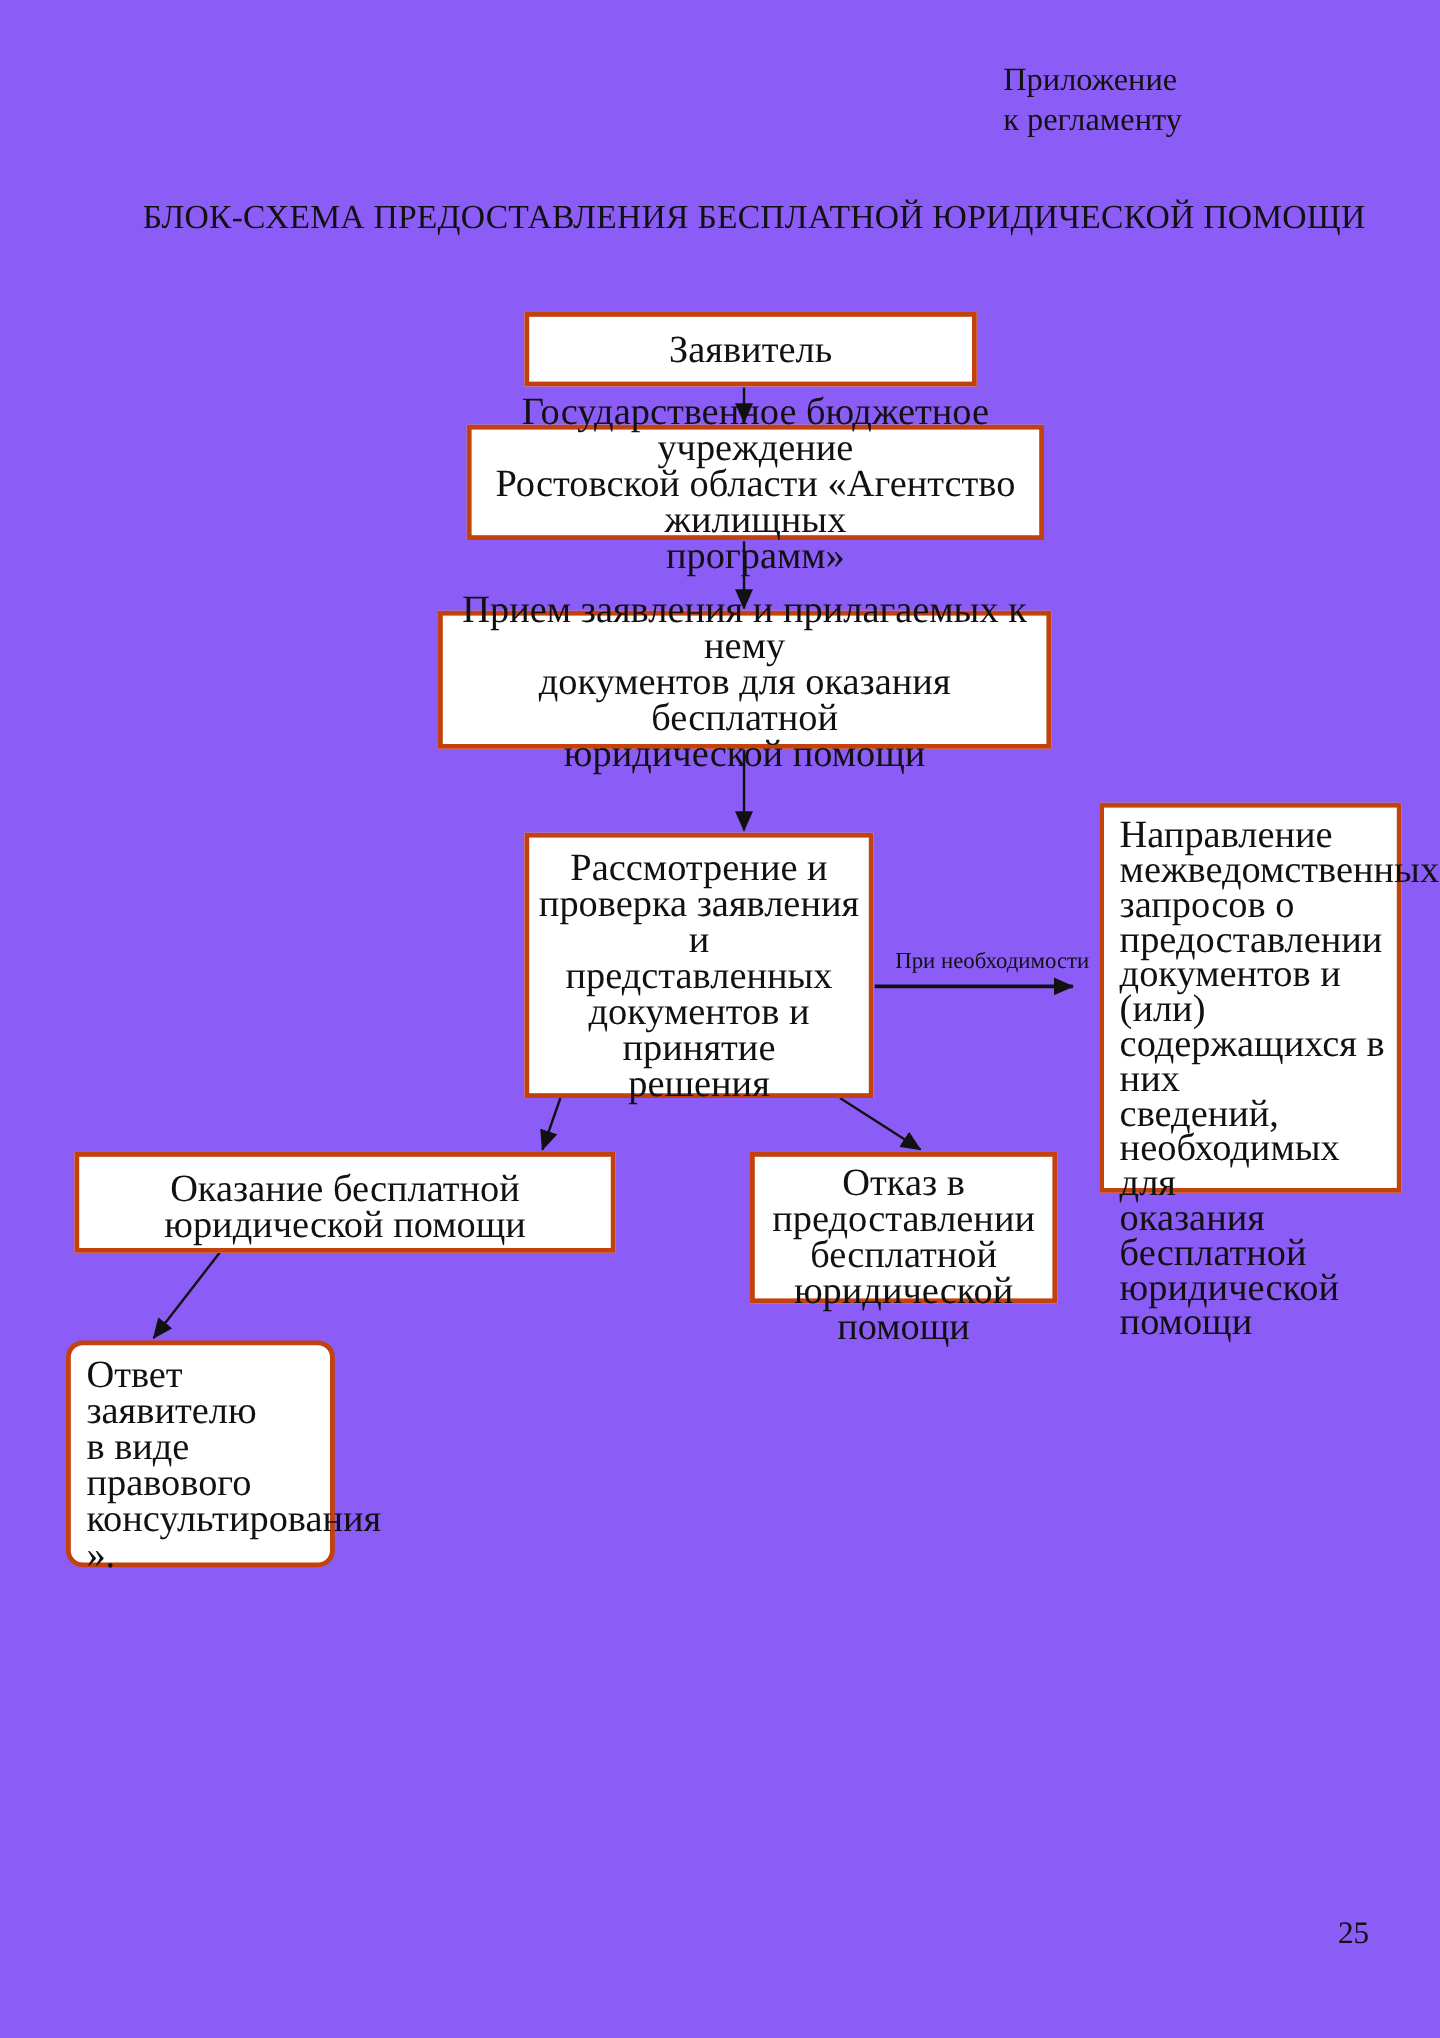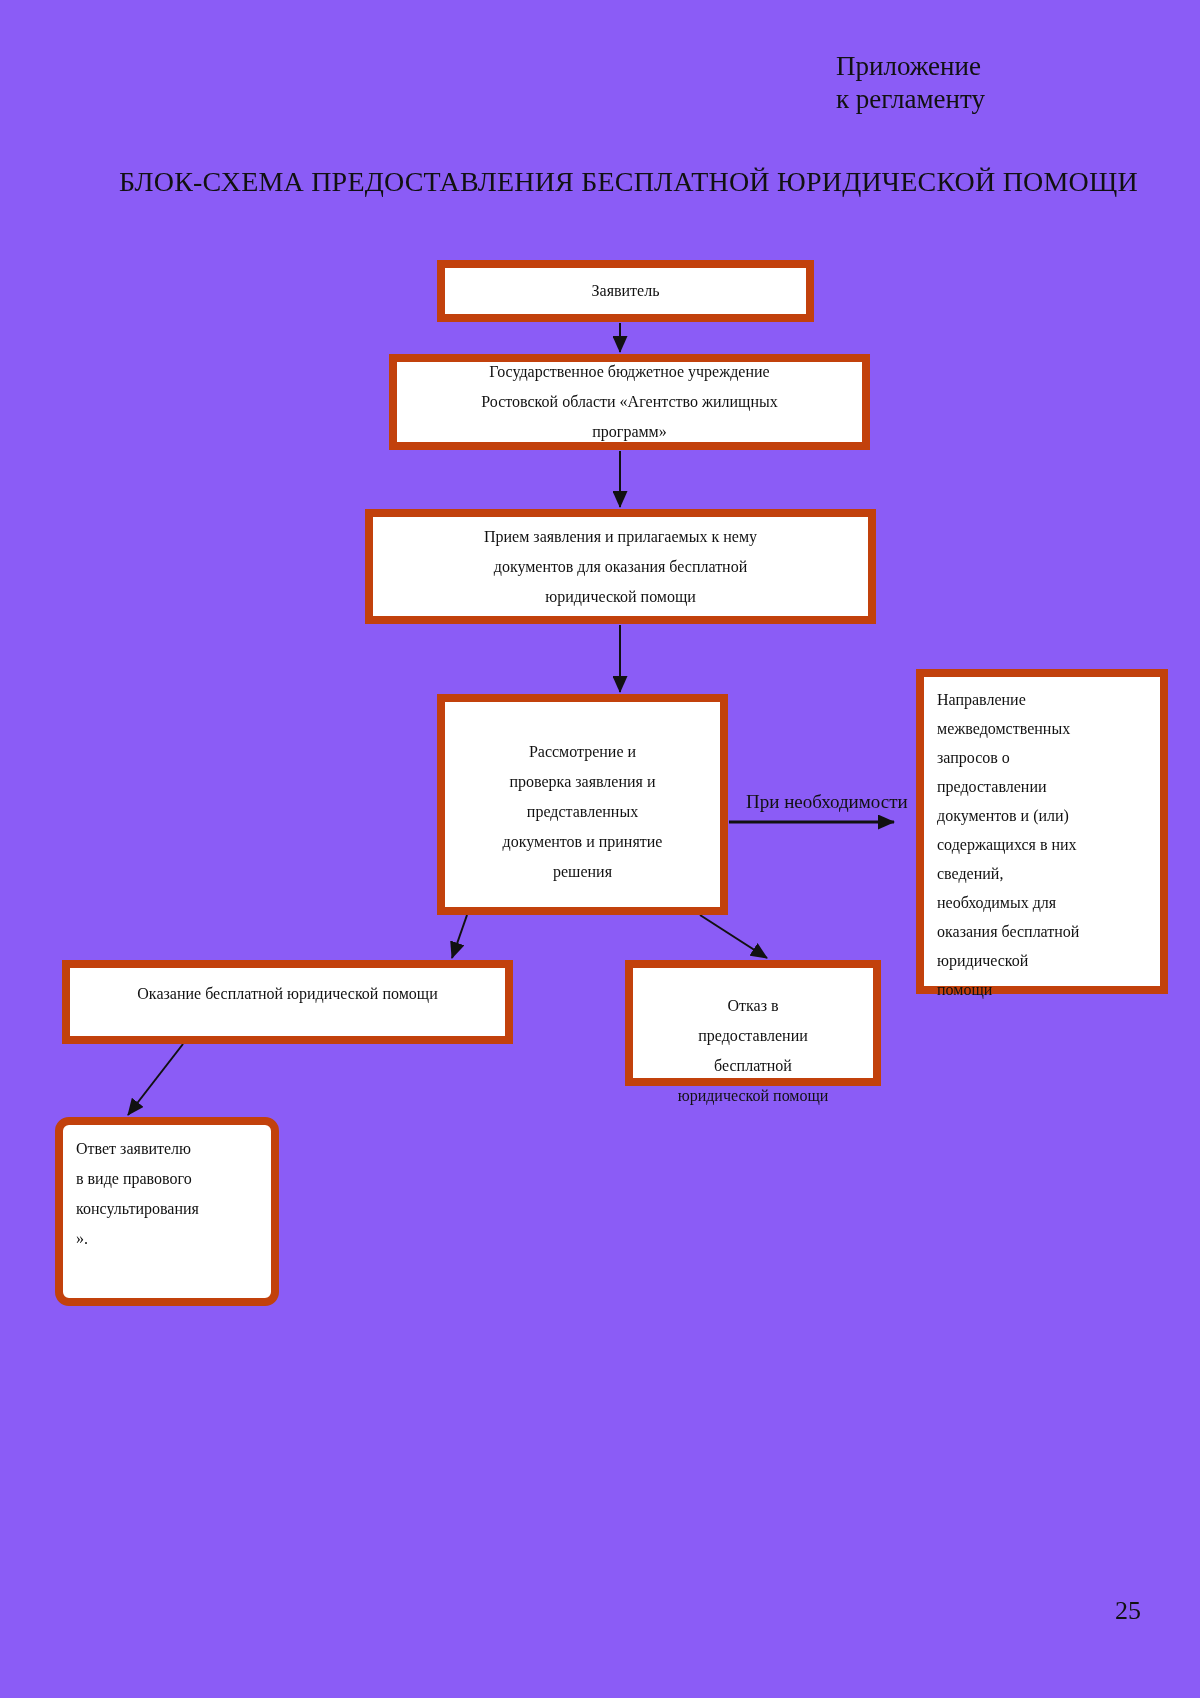--- a/index.html
+++ b/index.html
@@ -36,38 +36,38 @@
   .connectors {
     position: absolute;
     left: 0;
     top: 0;
     width: 1200px;
     height: 1698px;
     pointer-events: none;
   }
   .node {
     position: absolute;
-    border: 8px solid #c2410c;
+    border: 4px solid #c2410c;
     box-sizing: border-box;
     background: #ffffff;
     display: flex;
-    font-size: 16px;
+    font-size: 32px;
     line-height: 30px;
   }
   .node .node-label {
     white-space: pre-line;
     width: 100%;
   }
   .node-applicant   { left: 437px; top: 260px; width: 377px; height: 62px;  align-items: center;     text-align: center; }
   .node-agency      { left: 365px; top: 354px; width: 481px; height: 96px;  align-items: center;     text-align: center; margin-left: 24px; }
   .node-reception   { left: 365px; top: 509px; width: 511px; height: 115px; align-items: center;     text-align: center; }
   .node-review      { left: 437px; top: 694px; width: 291px; height: 221px; align-items: center; text-align: center; padding-top: 14px; }
   .node-interagency { left: 896px; top: 669px; width: 252px; height: 325px; align-items: flex-start; text-align: left;   padding: 8px 8px 0 13px; line-height: 29px; margin-left: 20px; }
   .node-assistance  { left: 62px;  top: 960px; width: 451px; height: 84px;  align-items: flex-start; text-align: center; padding-top: 11px; }
-  .node-refusal     { left: 625px; top: 960px; width: 256px; height: 126px; align-items: flex-start; text-align: center; padding-top: 23px; }
+  .node-refusal     { left: 625px; top: 960px; width: 256px; height: 126px; align-items: flex-start; text-align: center; padding-top: 6px; }
   .node-reply       { left: 55px;  top: 1117px; width: 224px; height: 189px; align-items: flex-start; text-align: left;  padding: 9px 8px 0 13px; border-radius: 14px; }
   .edge-label {
     position: absolute;
     left: 746px;
     top: 791px;
     font-size: 19px;
     white-space: nowrap;
   }
   .page-number {
     position: absolute;

